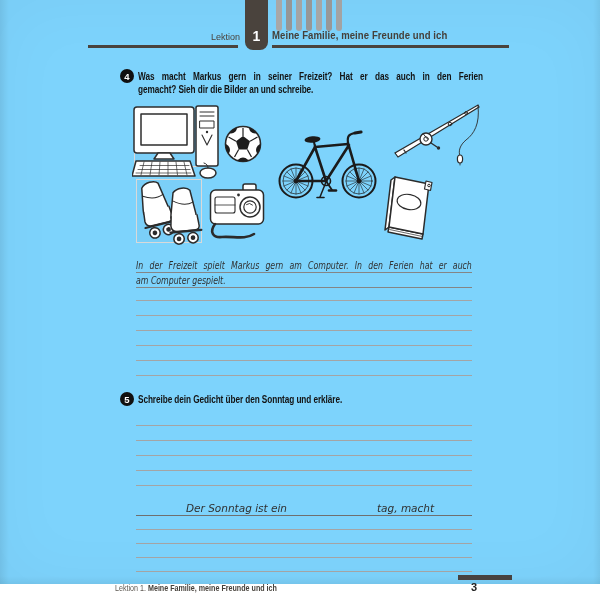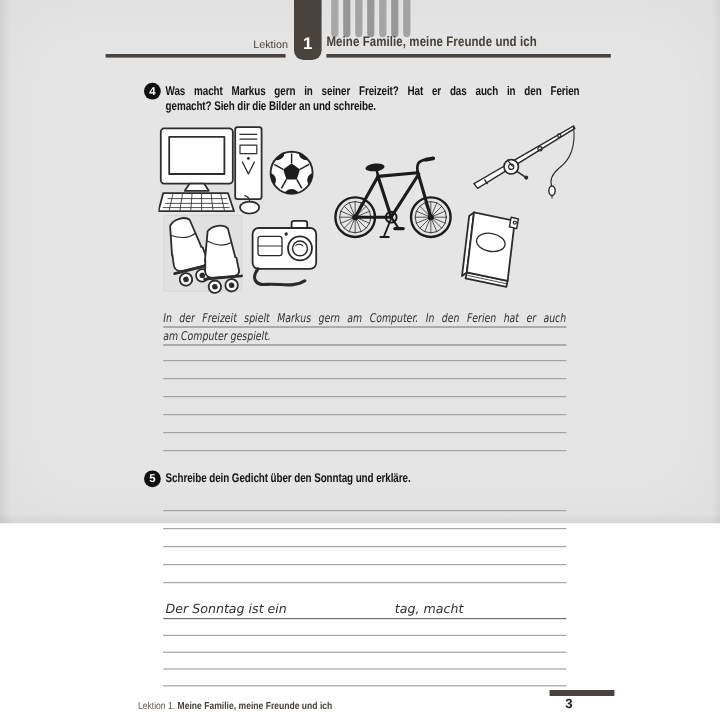--- a/index.html
+++ b/index.html
@@ -1,17 +1,17 @@
 <!DOCTYPE html>
 <html><head>
 <meta charset="utf-8">
 <style>
   html,body{margin:0;padding:0;}
   body{width:600px;height:600px;background:#ffffff;font-family:"Liberation Sans",sans-serif;overflow:hidden;}
-  .page{position:relative;width:600px;height:436px;background:#e5e5e5;box-shadow:inset 0 0 70px rgba(0,0,0,0.035);}
+  .page{position:relative;width:600px;height:584px;background:#7dd3fc;box-shadow:inset 0 0 70px rgba(0,0,0,0.035);}
   .edge{position:absolute;pointer-events:none;}
   .edge-left{left:0;top:0;width:9px;height:100%;background:linear-gradient(90deg,rgba(0,0,0,0.07),rgba(0,0,0,0));}
   .edge-right{right:0;top:0;width:7px;height:100%;background:linear-gradient(270deg,rgba(0,0,0,0.05),rgba(0,0,0,0));}
   .edge-bottom{left:0;bottom:0;width:100%;height:8px;background:linear-gradient(0deg,rgba(0,0,0,0.05),rgba(0,0,0,0));}
 
   
   .hdr-bar{position:absolute;width:6px;border-radius:3px;top:-4px;height:35px;}
   .hdr-badge{position:absolute;left:245px;top:-10px;width:23px;height:60px;background:#4a433d;border-radius:8px;
              display:flex;align-items:flex-end;justify-content:center;padding-bottom:6px;box-sizing:border-box;}
   .hdr-badge span{color:#fff;font-weight:bold;font-size:14px;}
@@ -32,21 +32,21 @@
   .wline{position:absolute;left:136px;width:336px;height:0;border-top:1px solid #a4a4a4;}
   .wline.dark{border-top-color:#858585;}
 
   
   .hand{font-family:"DejaVu Sans",sans-serif;font-style:italic;color:#303030;}
   .hand-line{position:absolute;left:136px;font-size:10px;line-height:13px;white-space:nowrap;
              transform:scaleX(0.781);transform-origin:0 0;}
   .hand-just{width:430px;text-align:justify;text-align-last:justify;white-space:normal;}
 
   .prompt-row{position:absolute;left:136px;top:500px;width:336px;height:15px;border-bottom:1.2px solid #6f6f6f;}
-  .prompt-row span{position:absolute;bottom:1px;font-size:10.5px;}
+  .prompt-row span{position:absolute;bottom:1px;font-size:10.5px;margin-left:48px;}
   .prompt-start{left:2px;}
   .prompt-mid{left:193px;}
 
   
   .clip{position:absolute;}
   .clip-box{position:absolute;border:1px solid #d9d9d9;background:rgba(0,0,0,0.015);}
 
   
   .foot-text{position:absolute;left:115px;top:583px;font-size:8.5px;color:#5d5852;white-space:nowrap;
              transform:scaleX(0.84);transform-origin:0 0;}

